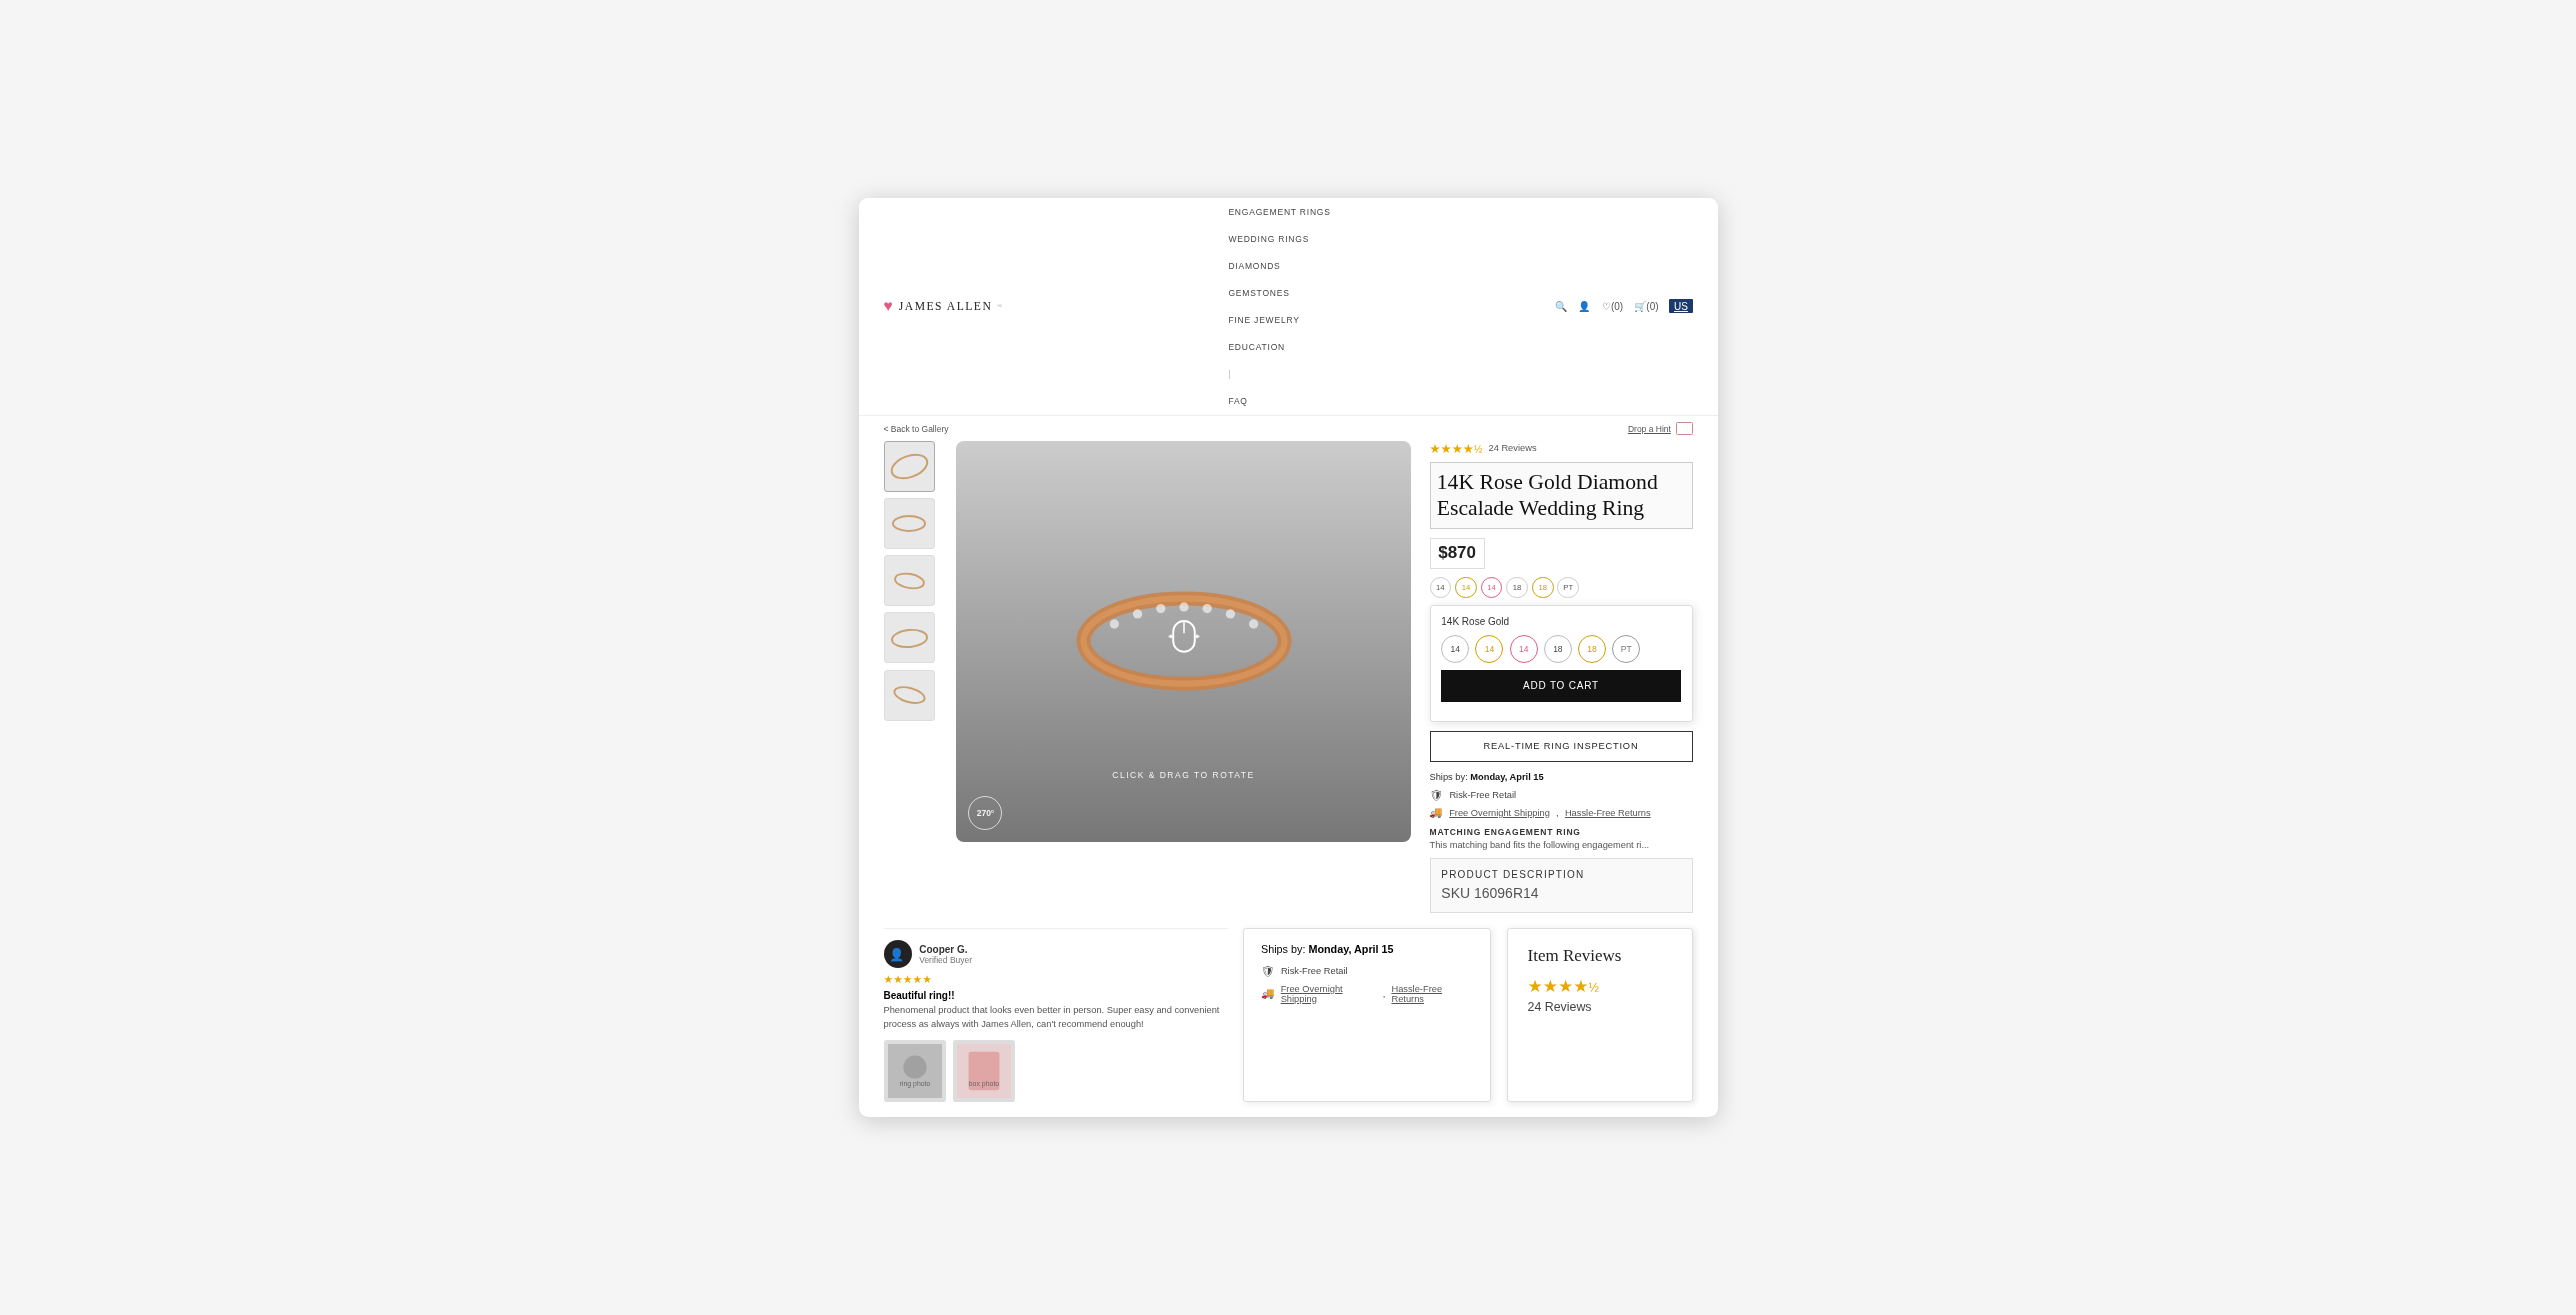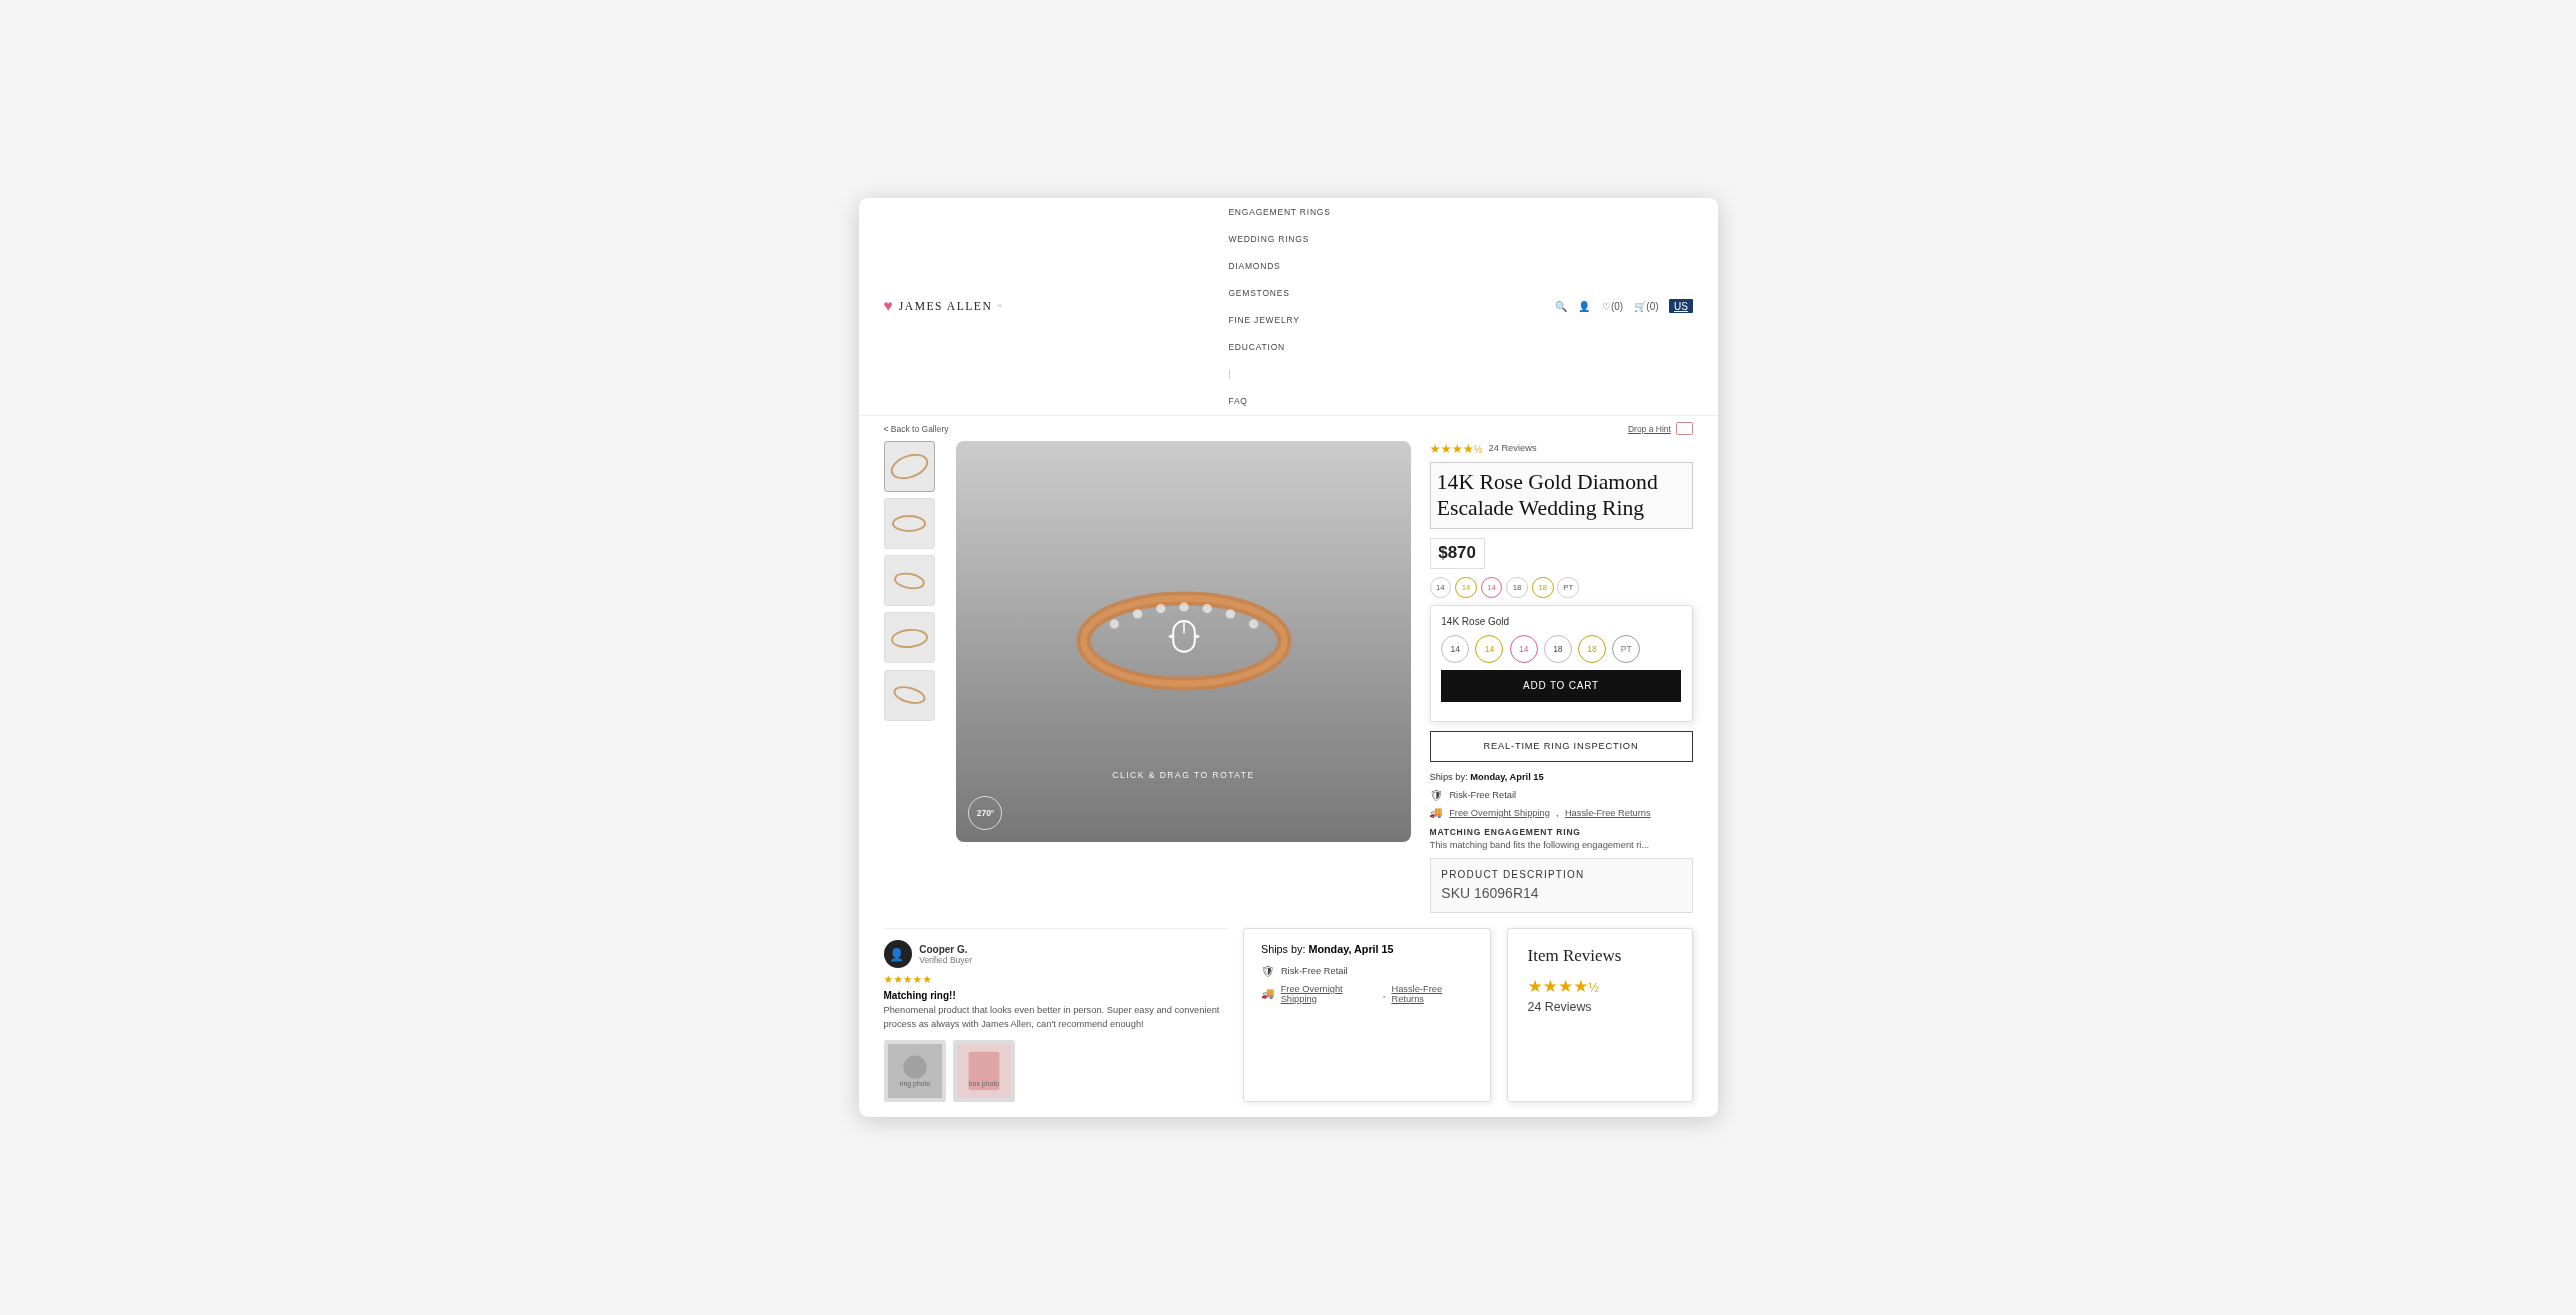--- a/index.html
+++ b/index.html
@@ -554,21 +554,21 @@
       <div class="reviewer-row">
         <div class="reviewer-avatar">
           <span>👤</span>
         </div>
         <div>
           <div class="reviewer-name">Cooper G.</div>
           <div class="verified-badge">Verified Buyer</div>
         </div>
       </div>
       <div class="review-stars">★★★★★</div>
-      <div class="review-title">Matching ring!!</div>
+      <div class="review-title">Beautiful ring!!</div>
       <div class="review-text">Phenomenal product that looks even better in person. Super easy and convenient process as always with James Allen, can't recommend enough!</div>
       <div class="review-photos">
         <div class="review-photo">
           <svg width="54" height="54" viewBox="0 0 70 70">
             <rect width="70" height="70" fill="#bbb"></rect>
             <circle cx="35" cy="30" r="15" fill="#888" opacity="0.5"></circle>
             <text x="35" y="55" text-anchor="middle" font-size="9" fill="#666">ring photo</text>
           </svg>
         </div>
         <div class="review-photo">

